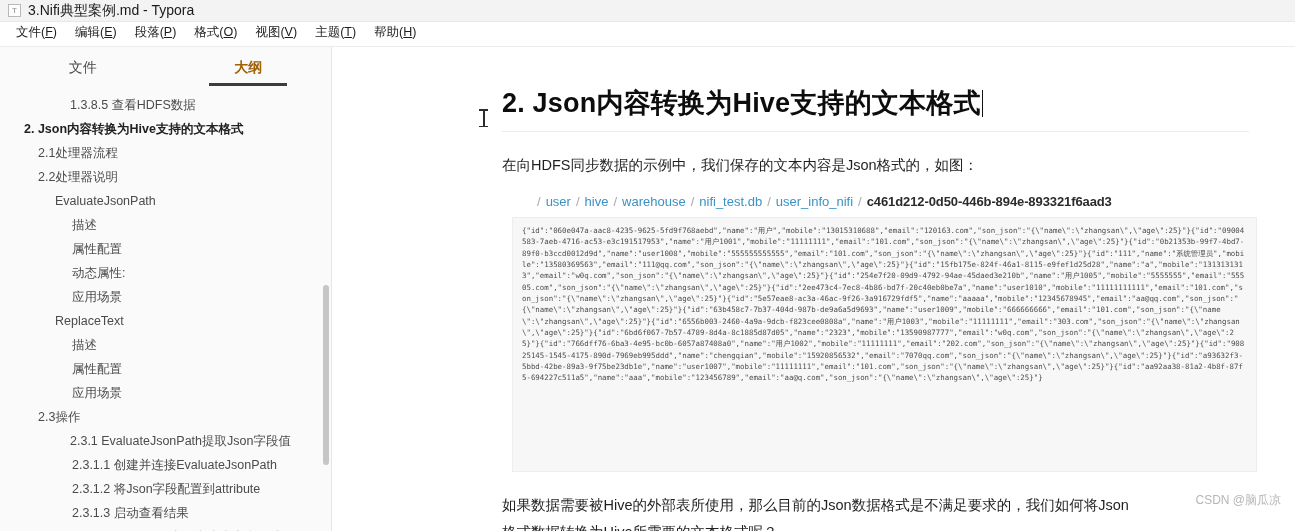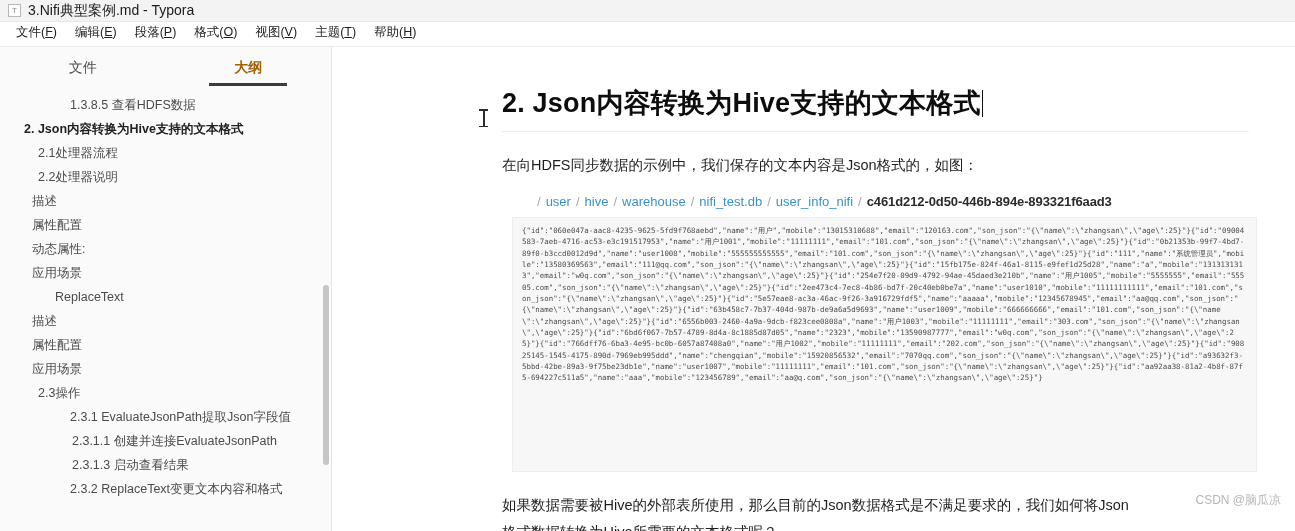--- a/index.html
+++ b/index.html
@@ -112,21 +112,21 @@
     white-space: nowrap;
     overflow: hidden;
     text-overflow: ellipsis;
     cursor: pointer;
   }
   .outline-item.lvl1 { padding-left: 24px; font-weight: bold; color: #222; }
   .outline-item.lvl2 { padding-left: 38px; }
   .outline-item.lvl3 { padding-left: 70px; }
   .outline-item.lvl4 { padding-left: 72px; }
   .outline-item.lvl5 { padding-left: 55px; }
-  .outline-item.lvl6 { padding-left: 32px; }
+  .outline-item.lvl6 { padding-left: 72px; }
 
   .sidebar-scrollbar {
     position: absolute;
     right: 2px;
     top: 238px;
     width: 6px;
     height: 180px;
     background: #c6c6c6;
     border-radius: 3px;
   }
@@ -264,31 +264,33 @@
   <div class="sidebar">
     <div class="sidebar-tabs">
       <div class="sidebar-tab">文件</div>
       <div class="sidebar-tab active">大纲</div>
     </div>
     <div class="outline-list">
       <div class="outline-item lvl3">1.3.8.5 查看HDFS数据</div>
       <div class="outline-item lvl1">2. Json内容转换为Hive支持的文本格式</div>
       <div class="outline-item lvl2">2.1处理器流程</div>
       <div class="outline-item lvl2">2.2处理器说明</div>
+      <div class="outline-item lvl5">EvaluateJsonPath</div>
       <div class="outline-item lvl6">描述</div>
       <div class="outline-item lvl6">属性配置</div>
       <div class="outline-item lvl6">动态属性:</div>
       <div class="outline-item lvl6">应用场景</div>
       <div class="outline-item lvl5">ReplaceText</div>
       <div class="outline-item lvl6">描述</div>
       <div class="outline-item lvl6">属性配置</div>
       <div class="outline-item lvl6">应用场景</div>
       <div class="outline-item lvl2">2.3操作</div>
       <div class="outline-item lvl3">2.3.1 EvaluateJsonPath提取Json字段值</div>
       <div class="outline-item lvl4">2.3.1.1 创建并连接EvaluateJsonPath</div>
+      <div class="outline-item lvl4">2.3.1.2 将Json字段配置到attribute</div>
       <div class="outline-item lvl4">2.3.1.3 启动查看结果</div>
       <div class="outline-item lvl3">2.3.2 ReplaceText变更文本内容和格式</div>
     </div>
     <div class="sidebar-scrollbar"></div>
   </div>
 
   <div class="editor">
 
     <div class="doc-h1"><span>2. Json内容转换为Hive支持的文本格式</span><span class="caret"></span></div>
     <div class="mouse-ibeam">

